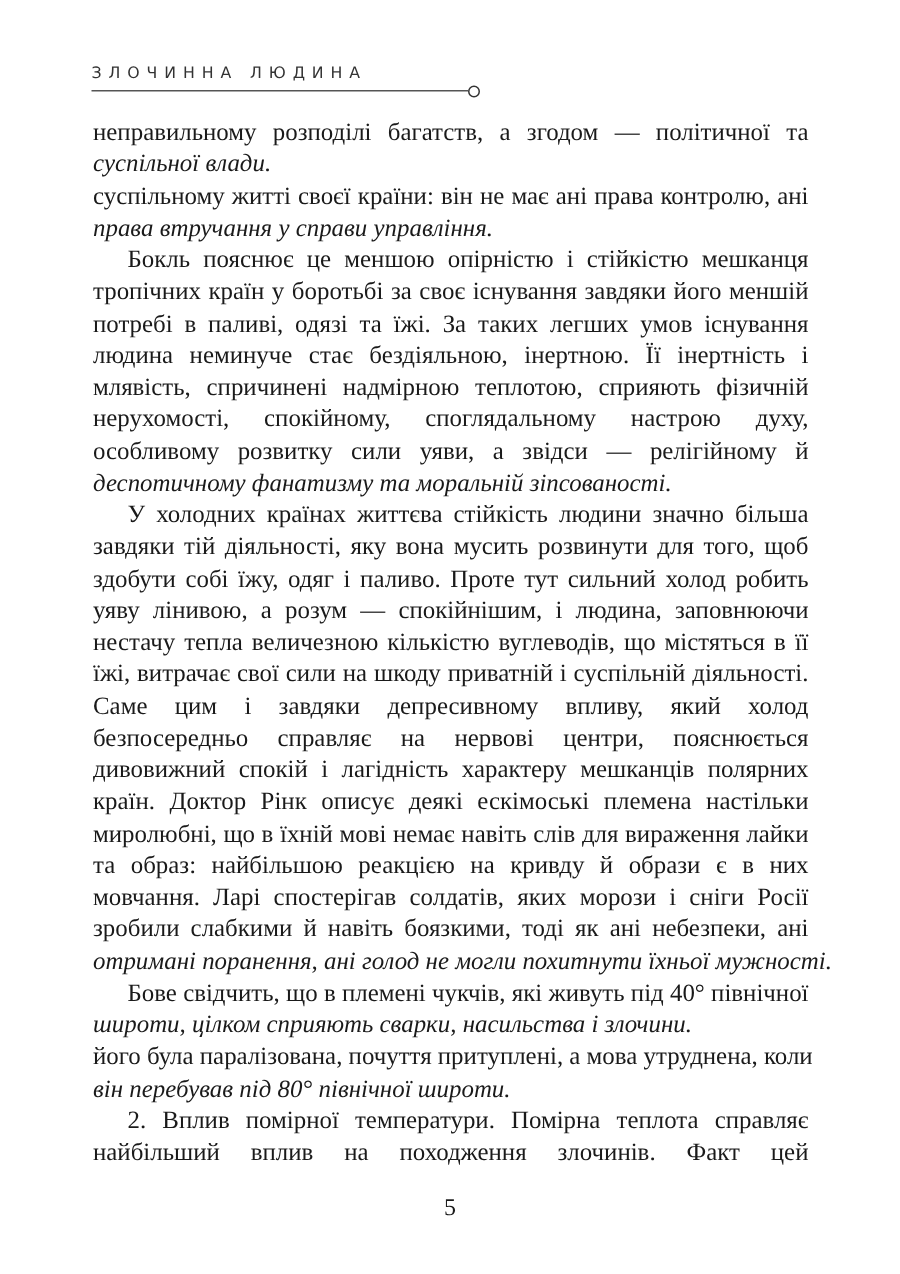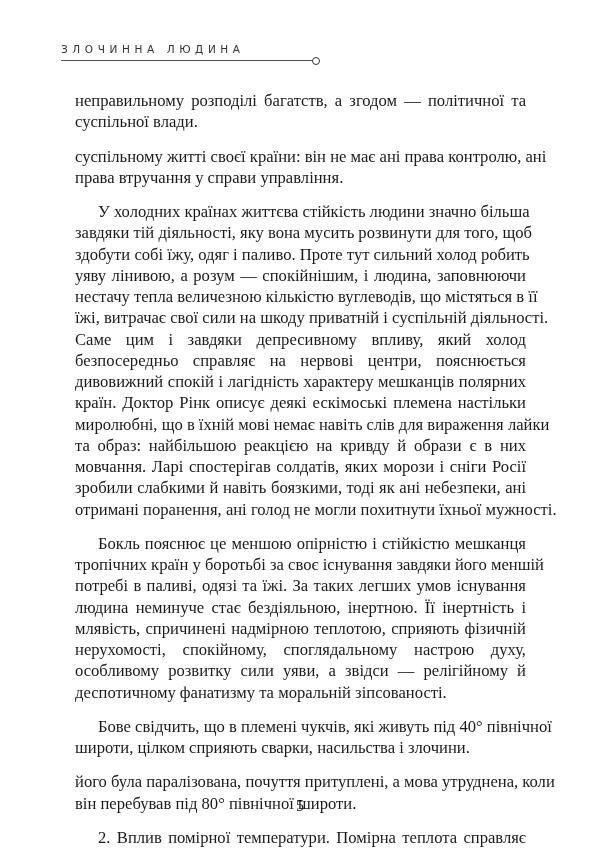--- a/index.html
+++ b/index.html
@@ -15,23 +15,23 @@
   }
   .head-circle {
     position: absolute; left: 312px; top: 56.5px; width: 6px; height: 6px;
     border: 1.3px solid #333333; border-radius: 50%; background: #fff;
   }
   .body-text {
     position: absolute; left: 62px; top: 77px; width: 477px;
     font-family: "Liberation Serif", serif; font-size: 16.6px; line-height: 21.25px;
     color: #1a1a1a;
   }
-  .body-text p { margin: 13px; text-align: justify; text-align-last: left; }
+  .body-text p { margin: 0; text-align: justify; text-align-last: left; }
   .body-text .line { display: block; text-align: justify; text-align-last: justify; white-space: nowrap; }
-  .body-text .line.last { text-align-last: left; }
+  .body-text .line.last { text-align-last: left; font-style: italic; }
   .body-text .line.first { padding-left: 23px; }
   .heading-bold { font-weight: normal; }
   .page-number {
     position: absolute; left: 0; width: 600px; top: 797px; text-align: center;
     font-family: "Liberation Serif", serif; font-size: 16px; color: #1a1a1a;
   }
 </style>
 </head>
 <body>
 
@@ -43,45 +43,45 @@
   <div class="body-text" id="body-text">
       <p>
         <span class="line">неправильному розподілі багатств, а згодом — політичної та</span>
         <span class="line last">суспільної влади.</span>
       </p>
       <p>
         <span class="line">суспільному житті своєї країни: він не має ані права контролю, ані</span>
         <span class="line last">права втручання у справи управління.</span>
       </p>
       <p>
+        <span class="line first">Бокль пояснює це меншою опірністю і стійкістю мешканця</span>
+        <span class="line">тропічних країн у боротьбі за своє існування завдяки його меншій</span>
+        <span class="line">потребі в паливі, одязі та їжі. За таких легших умов існування</span>
+        <span class="line">людина неминуче стає бездіяльною, інертною. Її інертність і</span>
+        <span class="line">млявість, спричинені надмірною теплотою, сприяють фізичній</span>
+        <span class="line">нерухомості, спокійному, споглядальному настрою духу,</span>
+        <span class="line">особливому розвитку сили уяви, а звідси — релігійному й</span>
+        <span class="line last">деспотичному фанатизму та моральній зіпсованості.</span>
+      </p>
+      <p>
         <span class="line first">У холодних країнах життєва стійкість людини значно більша</span>
         <span class="line">завдяки тій діяльності, яку вона мусить розвинути для того, щоб</span>
         <span class="line">здобути собі їжу, одяг і паливо. Проте тут сильний холод робить</span>
         <span class="line">уяву лінивою, а розум — спокійнішим, і людина, заповнюючи</span>
         <span class="line">нестачу тепла величезною кількістю вуглеводів, що містяться в її</span>
         <span class="line">їжі, витрачає свої сили на шкоду приватній і суспільній діяльності.</span>
         <span class="line">Саме цим і завдяки депресивному впливу, який холод</span>
         <span class="line">безпосередньо справляє на нервові центри, пояснюється</span>
         <span class="line">дивовижний спокій і лагідність характеру мешканців полярних</span>
         <span class="line">країн. Доктор Рінк описує деякі ескімоські племена настільки</span>
         <span class="line">миролюбні, що в їхній мові немає навіть слів для вираження лайки</span>
         <span class="line">та образ: найбільшою реакцією на кривду й образи є в них</span>
         <span class="line">мовчання. Ларі спостерігав солдатів, яких морози і сніги Росії</span>
         <span class="line">зробили слабкими й навіть боязкими, тоді як ані небезпеки, ані</span>
         <span class="line last">отримані поранення, ані голод не могли похитнути їхньої мужності.</span>
-      </p>
-      <p>
-        <span class="line first">Бокль пояснює це меншою опірністю і стійкістю мешканця</span>
-        <span class="line">тропічних країн у боротьбі за своє існування завдяки його меншій</span>
-        <span class="line">потребі в паливі, одязі та їжі. За таких легших умов існування</span>
-        <span class="line">людина неминуче стає бездіяльною, інертною. Її інертність і</span>
-        <span class="line">млявість, спричинені надмірною теплотою, сприяють фізичній</span>
-        <span class="line">нерухомості, спокійному, споглядальному настрою духу,</span>
-        <span class="line">особливому розвитку сили уяви, а звідси — релігійному й</span>
-        <span class="line last">деспотичному фанатизму та моральній зіпсованості.</span>
       </p>
       <p>
         <span class="line first">Бове свідчить, що в племені чукчів, які живуть під 40° північної</span>
         <span class="line last">широти, цілком сприяють сварки, насильства і злочини.</span>
       </p>
       <p>
         <span class="line">його була паралізована, почуття притуплені, а мова утруднена, коли</span>
         <span class="line last">він перебував під 80° північної широти.</span>
       </p>
       <p>

